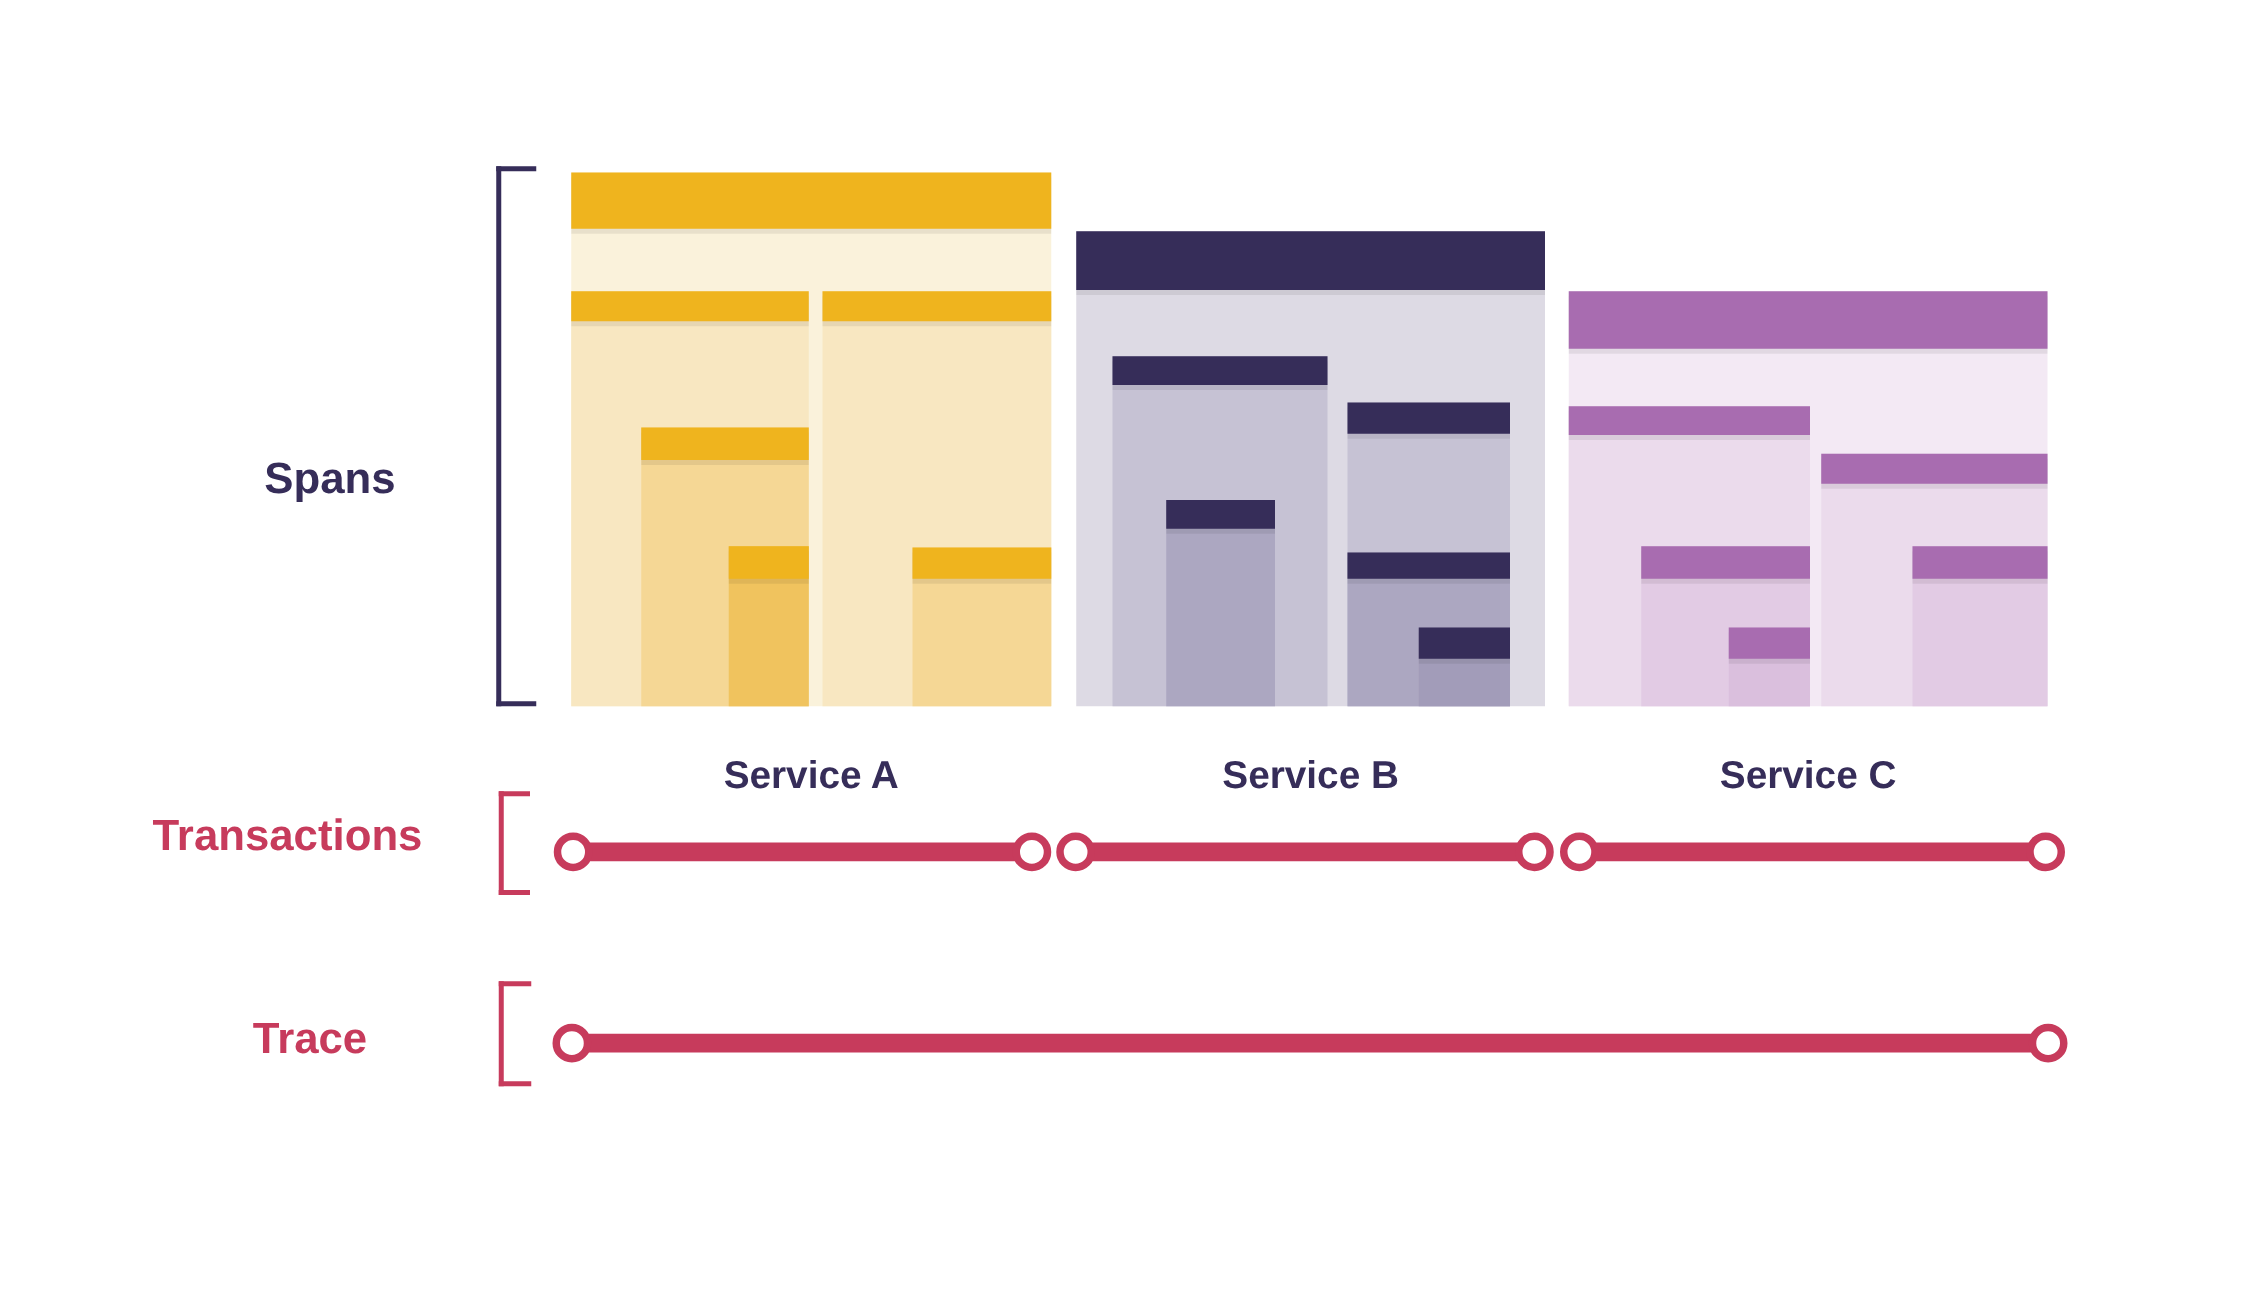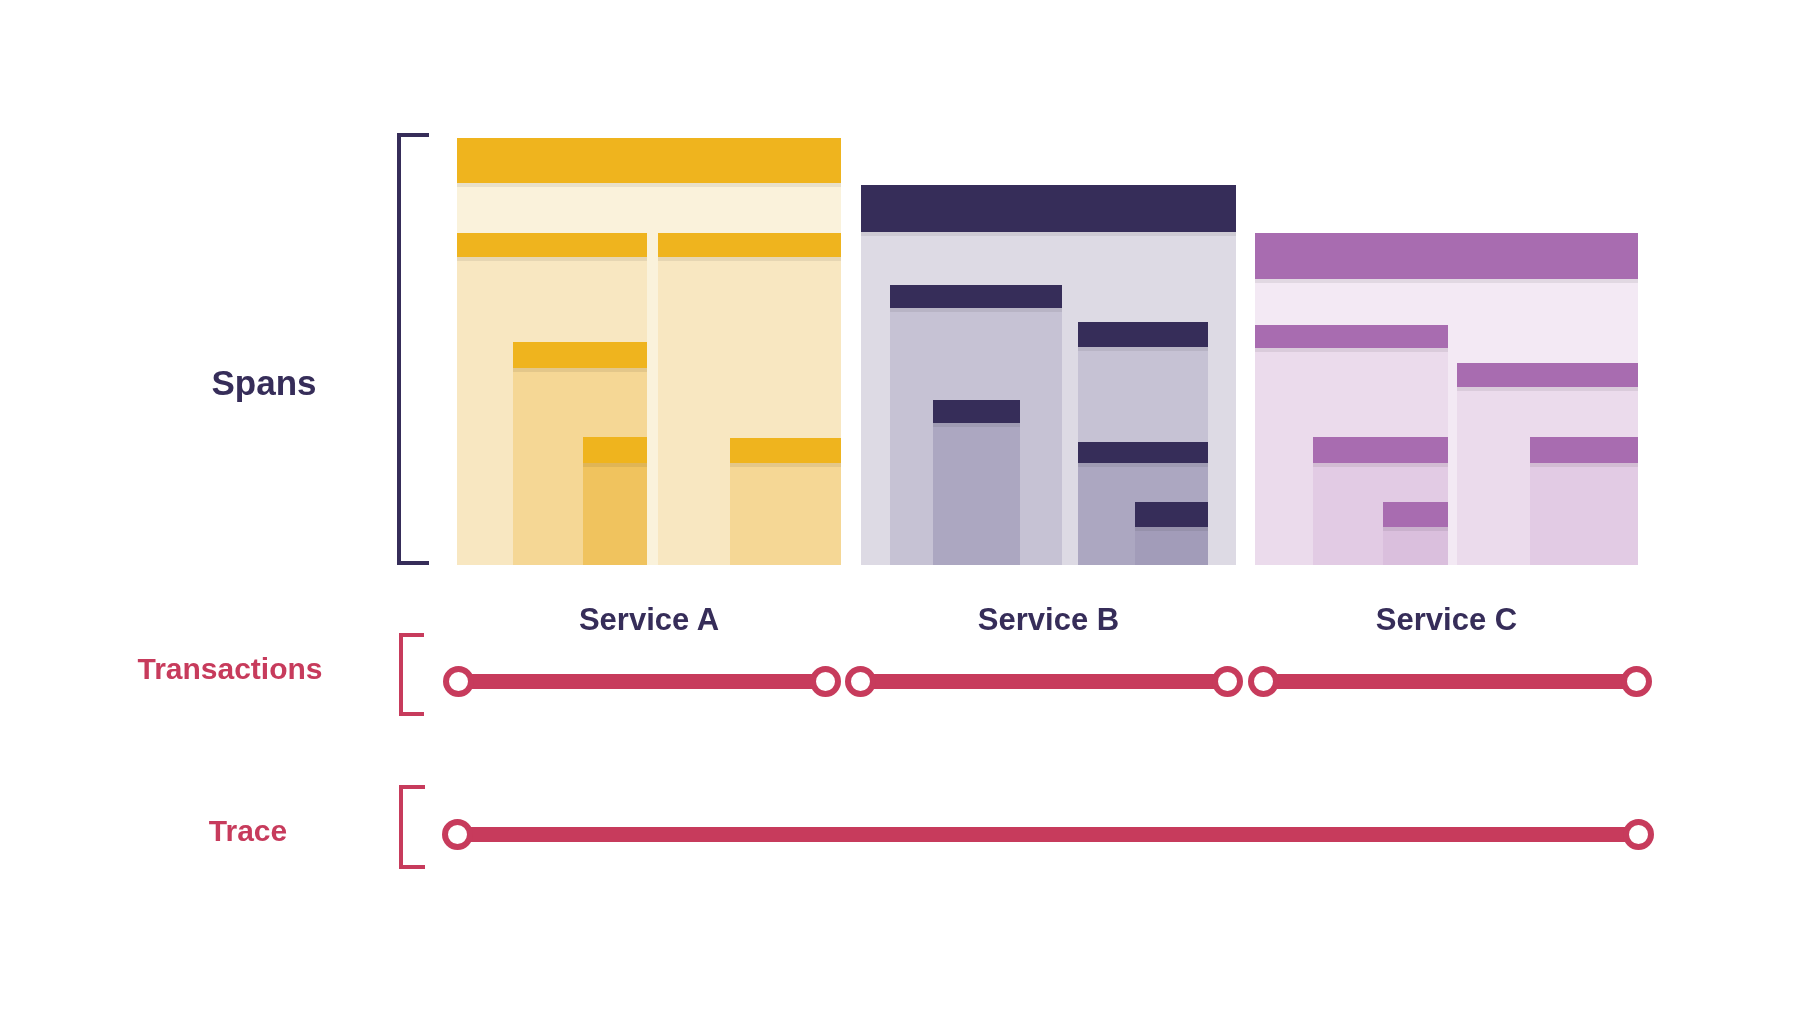--- a/index.html
+++ b/index.html
@@ -10,21 +10,21 @@
     overflow:hidden;
     font-family:"Liberation Sans", sans-serif;
   }
   .label{
     position:absolute;
     transform:translate(-50%,-50%);
     font-weight:bold;
     white-space:nowrap;
   }
   .label.navy{color:#362D59;font-size:35px;}
-  .label.crimson{color:#C73B5C;font-size:30px;}
+  .label.crimson{color:#C73B5C;font-size:35px;}
   .service-name{
     position:absolute;
     transform:translate(-50%,-50%);
     font-weight:bold;
     font-size:31px;
     color:#362D59;
     white-space:nowrap;
   }
   .bracket{position:absolute;box-sizing:border-box;}
   .bracket.navy{

